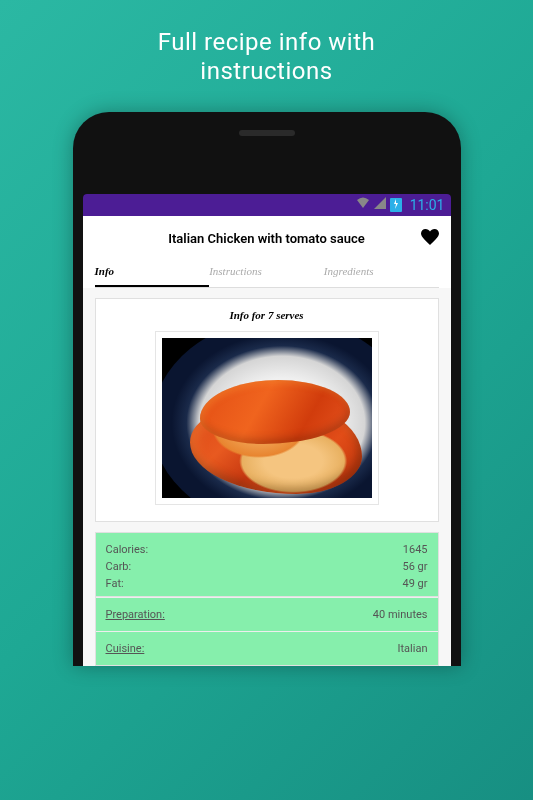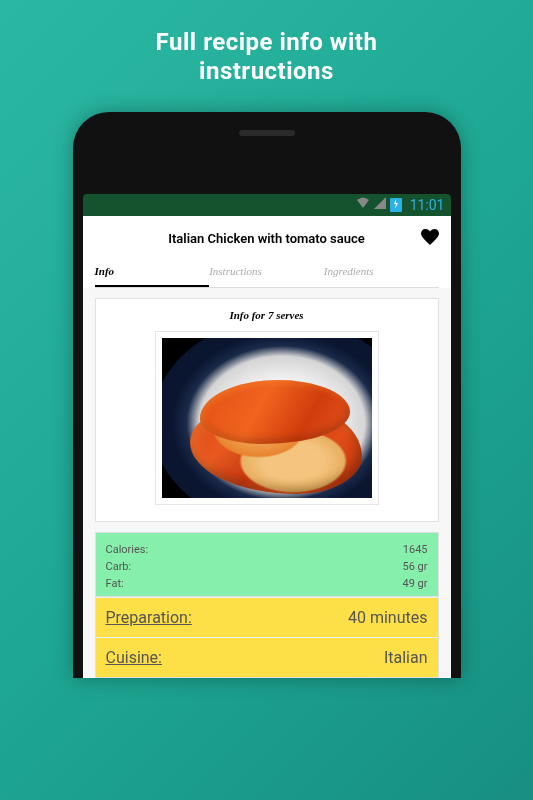--- a/index.html
+++ b/index.html
@@ -9,21 +9,21 @@
     background: linear-gradient(135deg, #2bb8a3 0%, #1ea894 50%, #178f82 100%);
     font-family: -apple-system, BlinkMacSystemFont, "Segoe UI", Roboto, sans-serif;
     display: flex;
     flex-direction: column;
     align-items: center;
     overflow: hidden;
   }
   .promo-text {
     color: #fff;
     font-size: 24px;
-    font-weight: 700;
+    font-weight: 400;
     text-align: center;
     margin-top: 28px;
     letter-spacing: 0.5px;
     line-height: 1.2;
   }
   .phone {
     margin-top: 26px;
     width: 388px;
     background: #111;
     border-radius: 36px 36px 0 0;
@@ -38,21 +38,21 @@
   .earpiece {
     width: 56px;
     height: 6px;
     background: #2a2a2a;
     border-radius: 3px;
     margin: 0 auto 30px auto;
     position: relative;
     top: -28px;
   }
   .status-bar {
-    background: #14532d;
+    background: #4c1d95;
     color: #fff;
     height: 22px;
     display: flex;
     justify-content: flex-end;
     align-items: center;
     padding: 0 6px;
     font-size: 13px;
     gap: 4px;
   }
   .wifi-icon { color: #aaa; }
@@ -196,24 +196,24 @@
     border: 1px solid #e0e0e0;
     font-size: 11px;
     color: #555;
   }
   .nut-row, .meta-row {
     display: flex;
     justify-content: space-between;
     padding: 2px 0;
   }
   .meta-section {
-    background: #fde047;
+    background: #86efac;
     border: 1px solid #e0e0e0;
     border-top: none;
-    font-size: 16px;
+    font-size: 11px;
     color: #555;
   }
   .meta-row {
     padding: 10px;
     border-top: 1px solid #eee;
   }
   .meta-label { text-decoration: underline; }
 </style>
 </head>
 <body>

